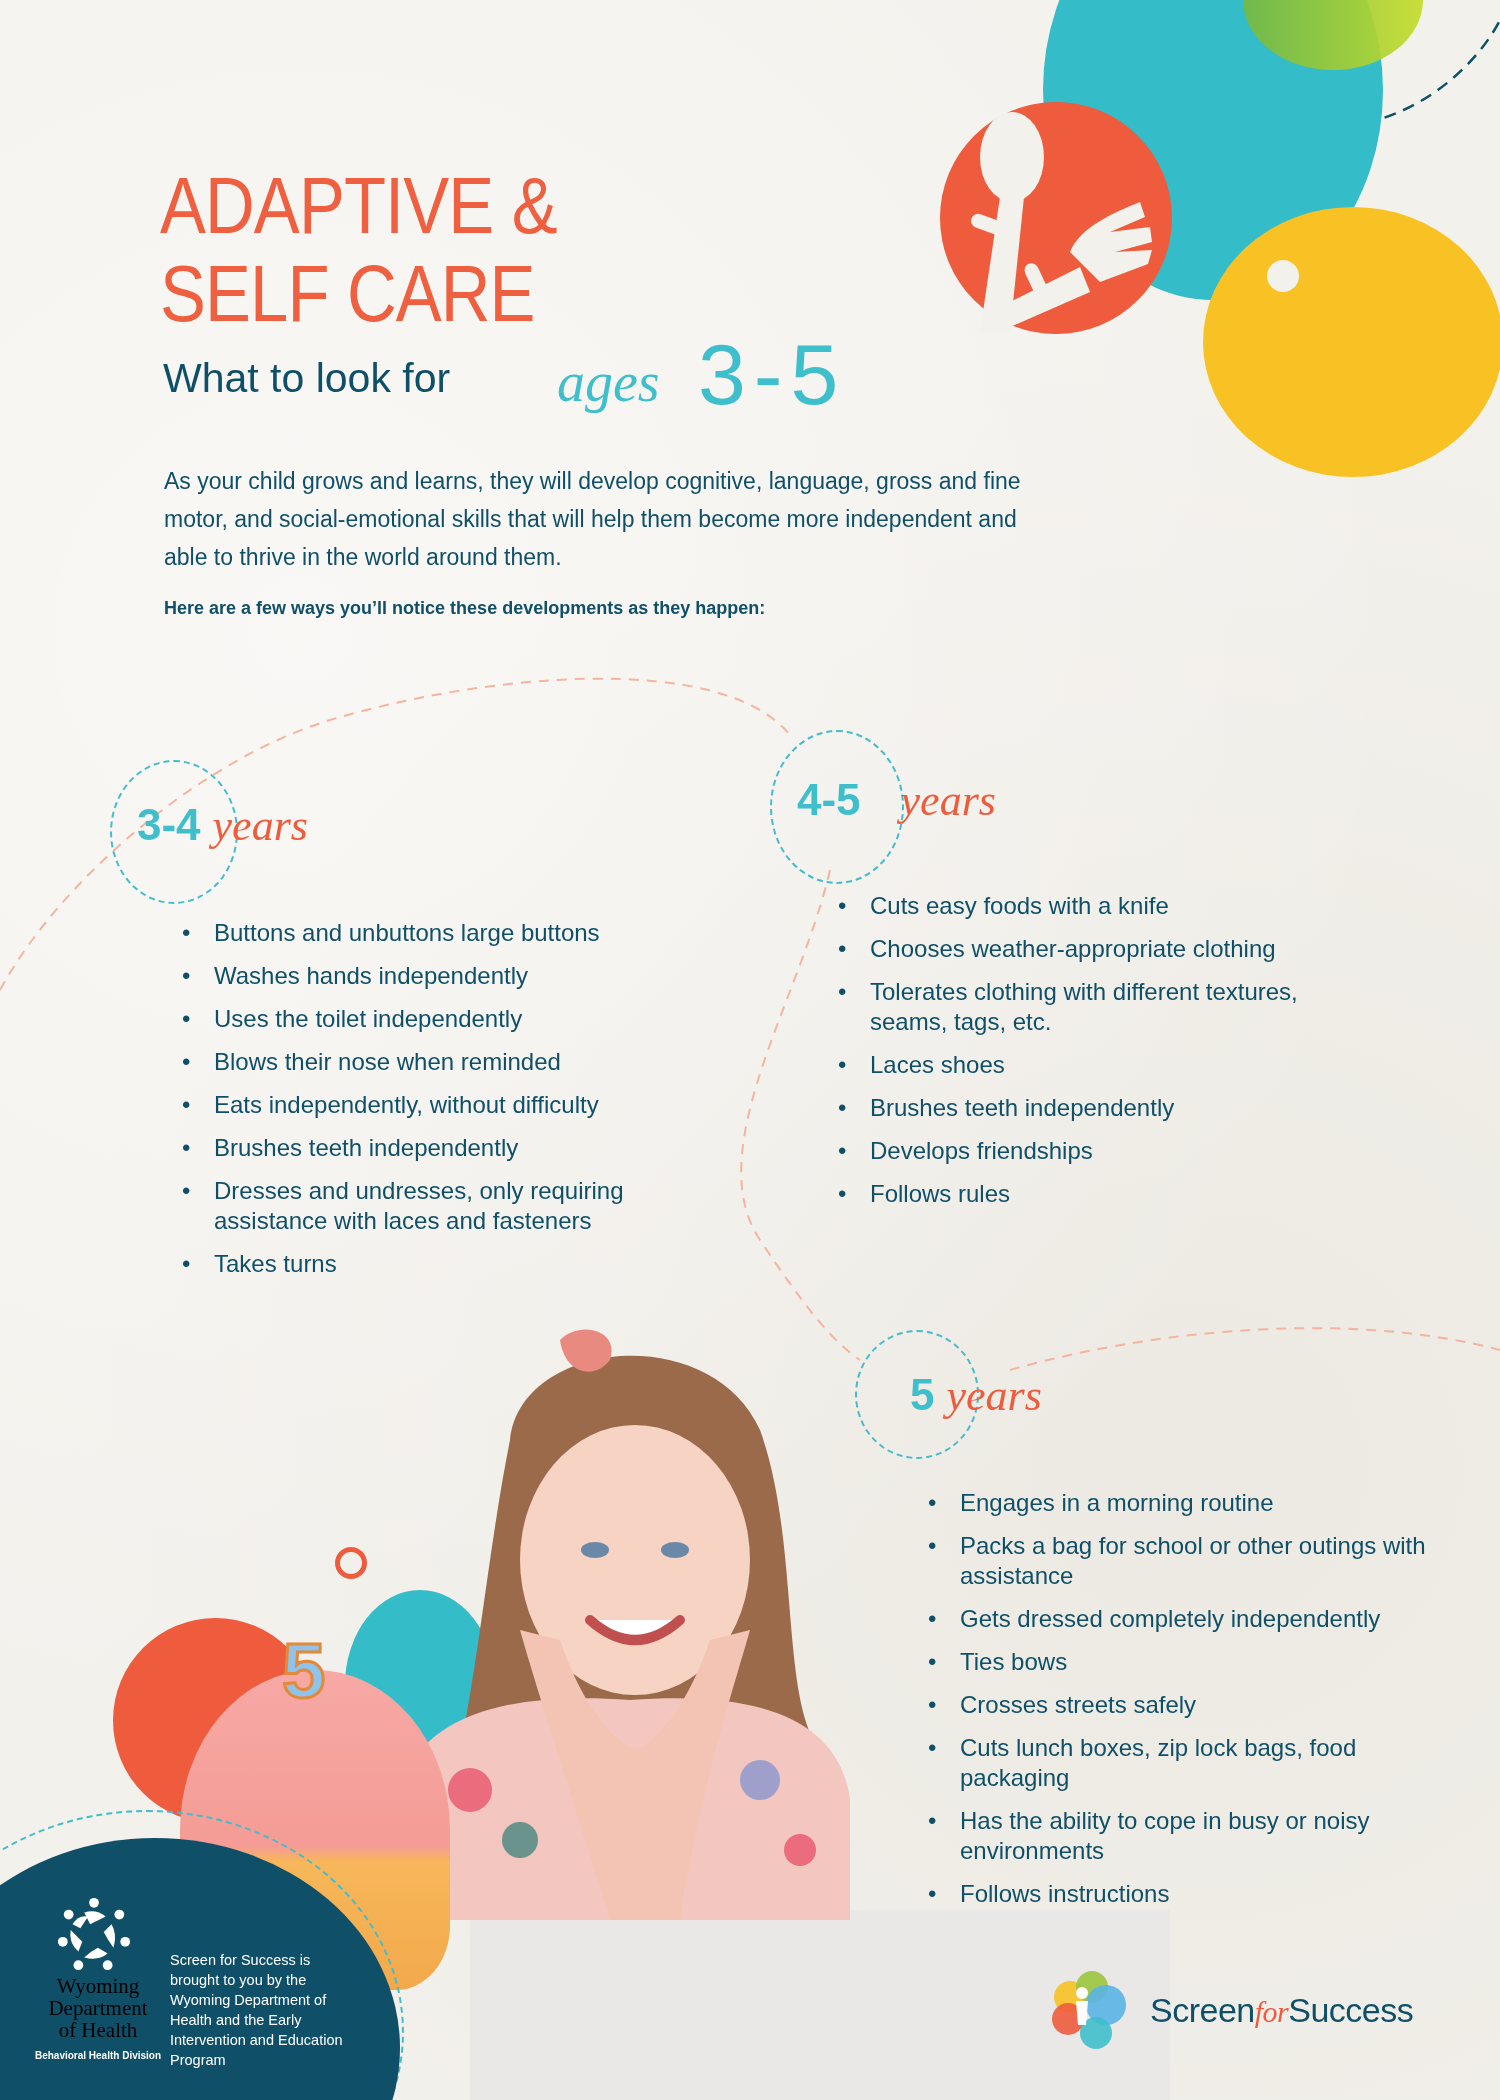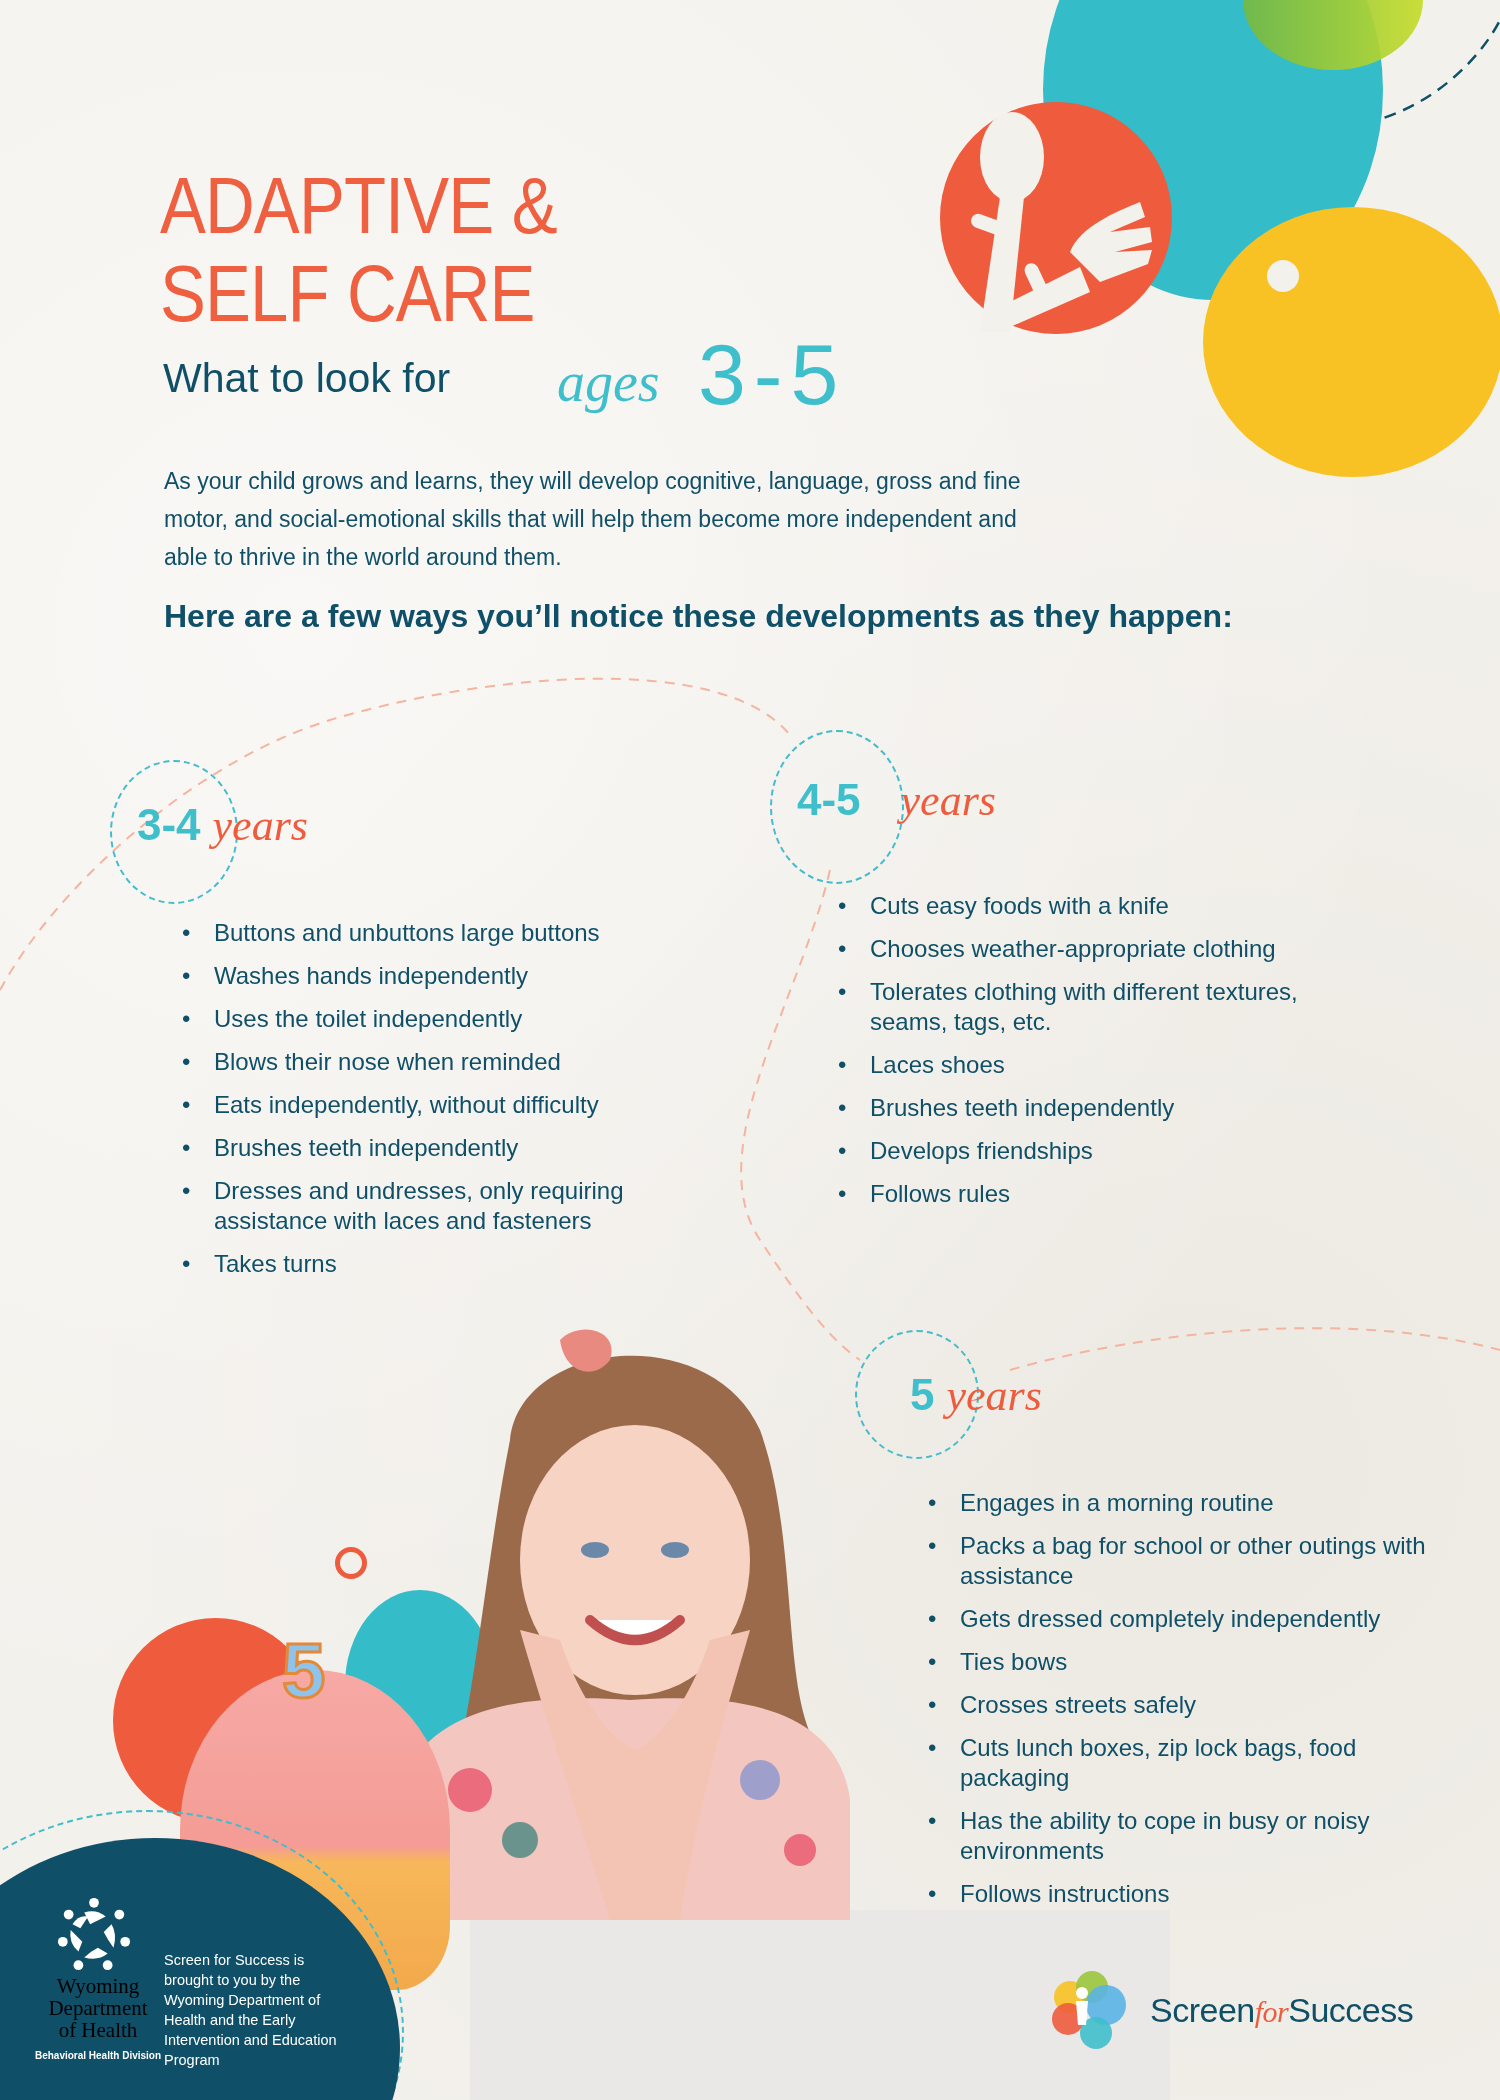--- a/index.html
+++ b/index.html
@@ -26,42 +26,42 @@
   .c-dot { left: 1267px; top: 260px; width: 32px; height: 32px; background: #f3f1ec; }
   .title {
     left: 160px; top: 162px; font-family: "Liberation Sans", sans-serif;
     font-weight: 300; color: #ef6040; font-size: 80px; line-height: 88px;
     letter-spacing: -1px; transform: scaleX(0.86); transform-origin: left top;
   }
   .subtitle { left: 163px; top: 355px; font-size: 41px; color: #0f5068; font-family: "Liberation Sans", sans-serif; }
   .ages-word { left: 557px; top: 350px; font-family: "Liberation Serif", serif; font-style: italic; color: #3fbfcc; font-size: 56px; }
   .ages-num { left: 698px; top: 325px; font-family: "Liberation Sans", sans-serif; font-weight: 300; color: #3fbfcc; font-size: 86px; letter-spacing: 8px; }
   .intro { left: 164px; top: 462px; width: 880px; font-size: 23px; line-height: 38px; color: #0f5068; font-family: "Liberation Sans", sans-serif; }
-  .lead { left: 164px; top: 598px; font-size: 32px; font-weight: bold; color: #0f5068; font-family: "Liberation Sans", sans-serif; }
+  .lead { left: 164px; top: 598px; font-size: 18px; font-weight: bold; color: #0f5068; font-family: "Liberation Sans", sans-serif; }
   .dash-circle { position: absolute; border: 2px dashed #43bccb; border-radius: 50%; }
   .sec-head { position: absolute; display: flex; align-items: baseline; gap: 12px; }
   .sec-num { font-family: "Liberation Sans", sans-serif; font-weight: bold; color: #3fbfcc; font-size: 44px; }
   .sec-years { font-family: "Liberation Serif", serif; font-style: italic; color: #ee5c3d; font-size: 44px; }
   ul.list { position: absolute; margin: 0; padding: 0; list-style: none; font-family: "Liberation Sans", sans-serif; font-size: 24px; color: #0f5068; }
   ul.list li { position: relative; padding-left: 32px; margin-bottom: 13px; line-height: 30px; }
   ul.list li::before { content: "•"; position: absolute; left: 0; top: 0; }
   
   .photo-bg-orange { left: 113px; top: 1618px; width: 205px; height: 205px; border-radius: 50%; background: #ee5c3d; }
   .photo-bg-teal { left: 345px; top: 1590px; width: 150px; height: 190px; border-radius: 50%; background: #35bcc9; }
   .ring { left: 335px; top: 1547px; width: 22px; height: 22px; border: 5px solid #ee5c3d; border-radius: 50%; }
   .cake { left: 180px; top: 1670px; width: 270px; height: 320px; border-radius: 50% 50% 20% 20%; background: linear-gradient(#f7a9a5 0%, #f49c95 55%, #f7b75a 60%, #f2a94b 100%); }
   .candle { left: 282px; top: 1625px; font-family: "Liberation Sans", sans-serif; font-weight: bold; font-size: 78px; color: #8fc3ea; -webkit-text-stroke: 3px #e28a3a; }
   .girl { left: 380px; top: 1320px; width: 480px; height: 700px; }
   .table { left: 470px; top: 1910px; width: 700px; height: 190px; background: #e9e8e6; }
   .footer-circle { left: -90px; top: 1838px; width: 490px; height: 420px; border-radius: 50%; background: #0f5068; }
   .footer-dash { left: -110px; top: 1810px; width: 510px; height: 440px; border-radius: 50%; border: 2px dashed #43bccb; }
   .wdh-logo { left: 55px; top: 1895px; width: 78px; height: 78px; }
   .wdh-name { left: 28px; top: 1975px; width: 140px; text-align: center; font-family: "Liberation Serif", serif; color: #000000; font-size: 21px; line-height: 22px; }
   .wdh-div { left: 26px; top: 2050px; width: 144px; text-align: center; color: #fff; font-size: 10px; font-weight: bold; font-family: "Liberation Sans", sans-serif; }
-  .wdh-blurb { left: 164px; top: 1950px; width: 180px; color: #fff; font-size: 14.5px; line-height: 20px; font-family: "Liberation Sans", sans-serif; }
+  .wdh-blurb { left: 170px; top: 1950px; width: 180px; color: #fff; font-size: 14.5px; line-height: 20px; font-family: "Liberation Sans", sans-serif; }
   .sfs-logo { left: 1048px; top: 1967px; width: 82px; height: 85px; }
   .sfs-text { left: 1150px; top: 1991px; font-family: "Liberation Sans", sans-serif; font-size: 34px; color: #0f5068; letter-spacing: -0.5px; }
   .sfs-for { font-family: "Liberation Serif", serif; font-style: italic; color: #ee5c3d; font-size: 30px; }
   svg.overlay { position: absolute; left: 0; top: 0; }
 </style>
 </head>
 <body>
 
 <div class="paper"></div>
 

